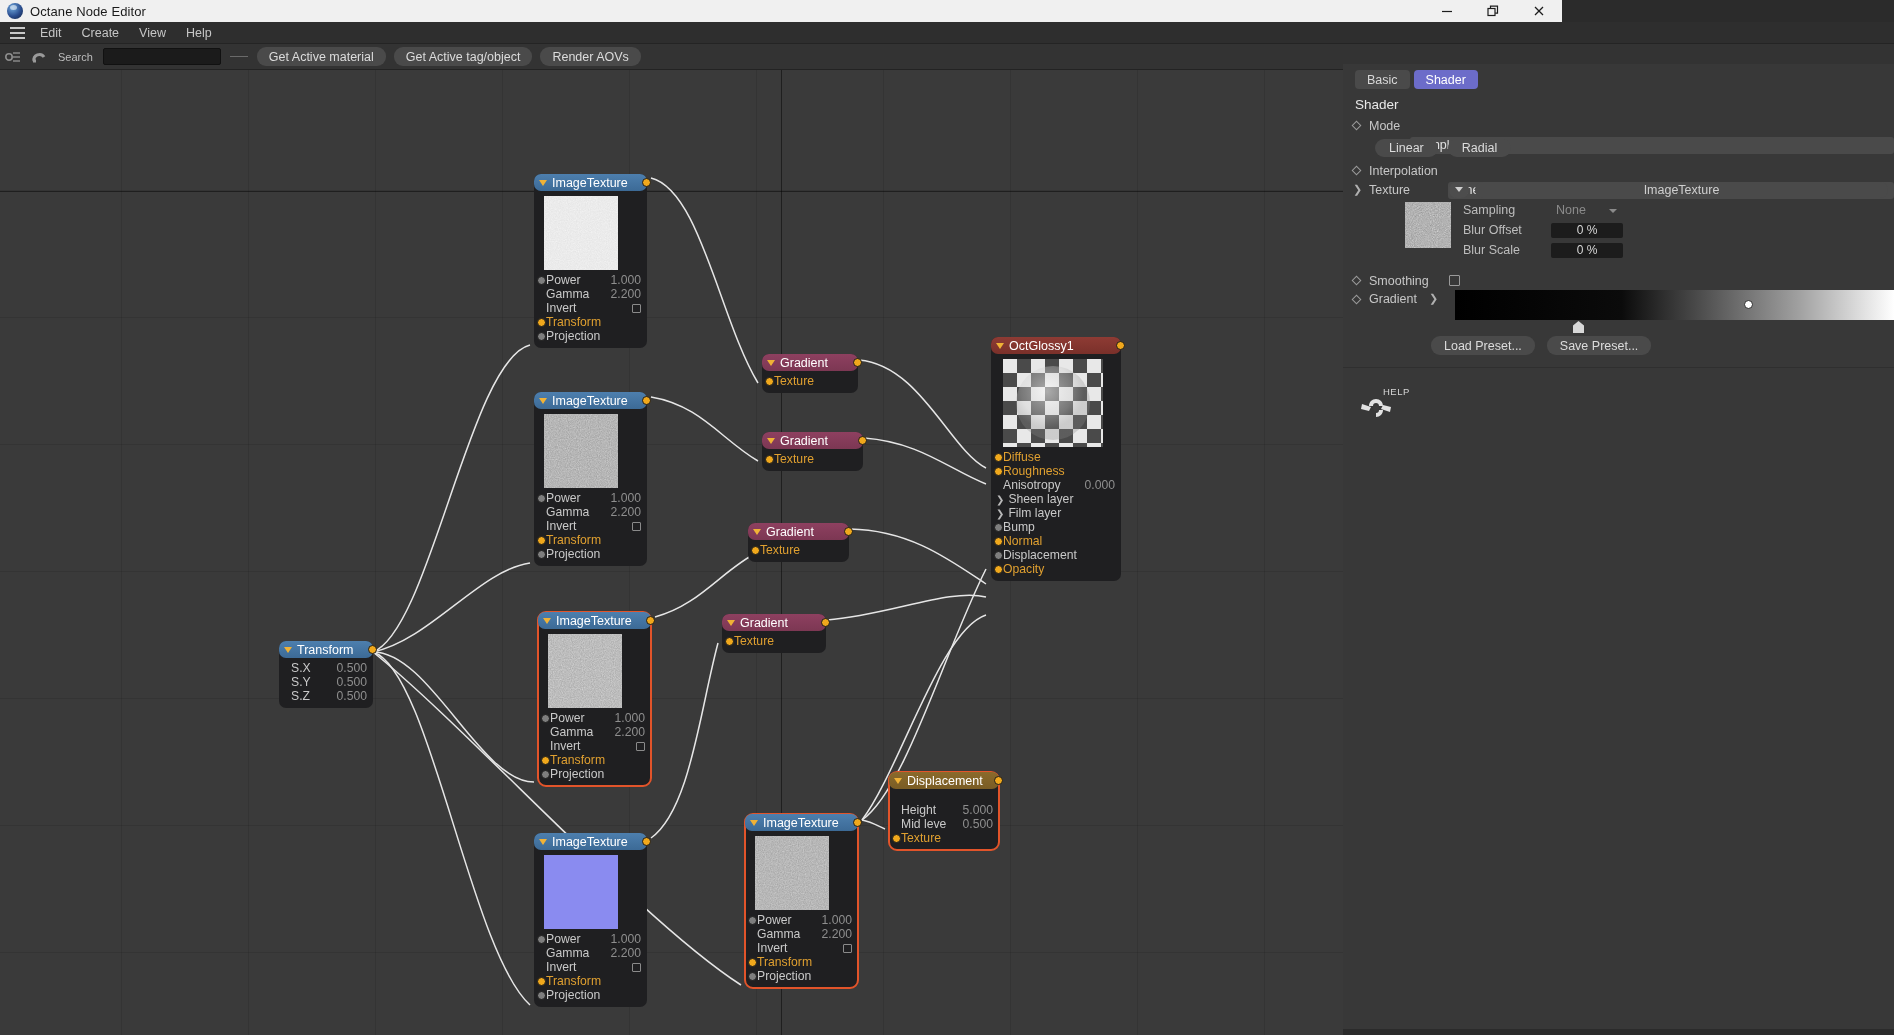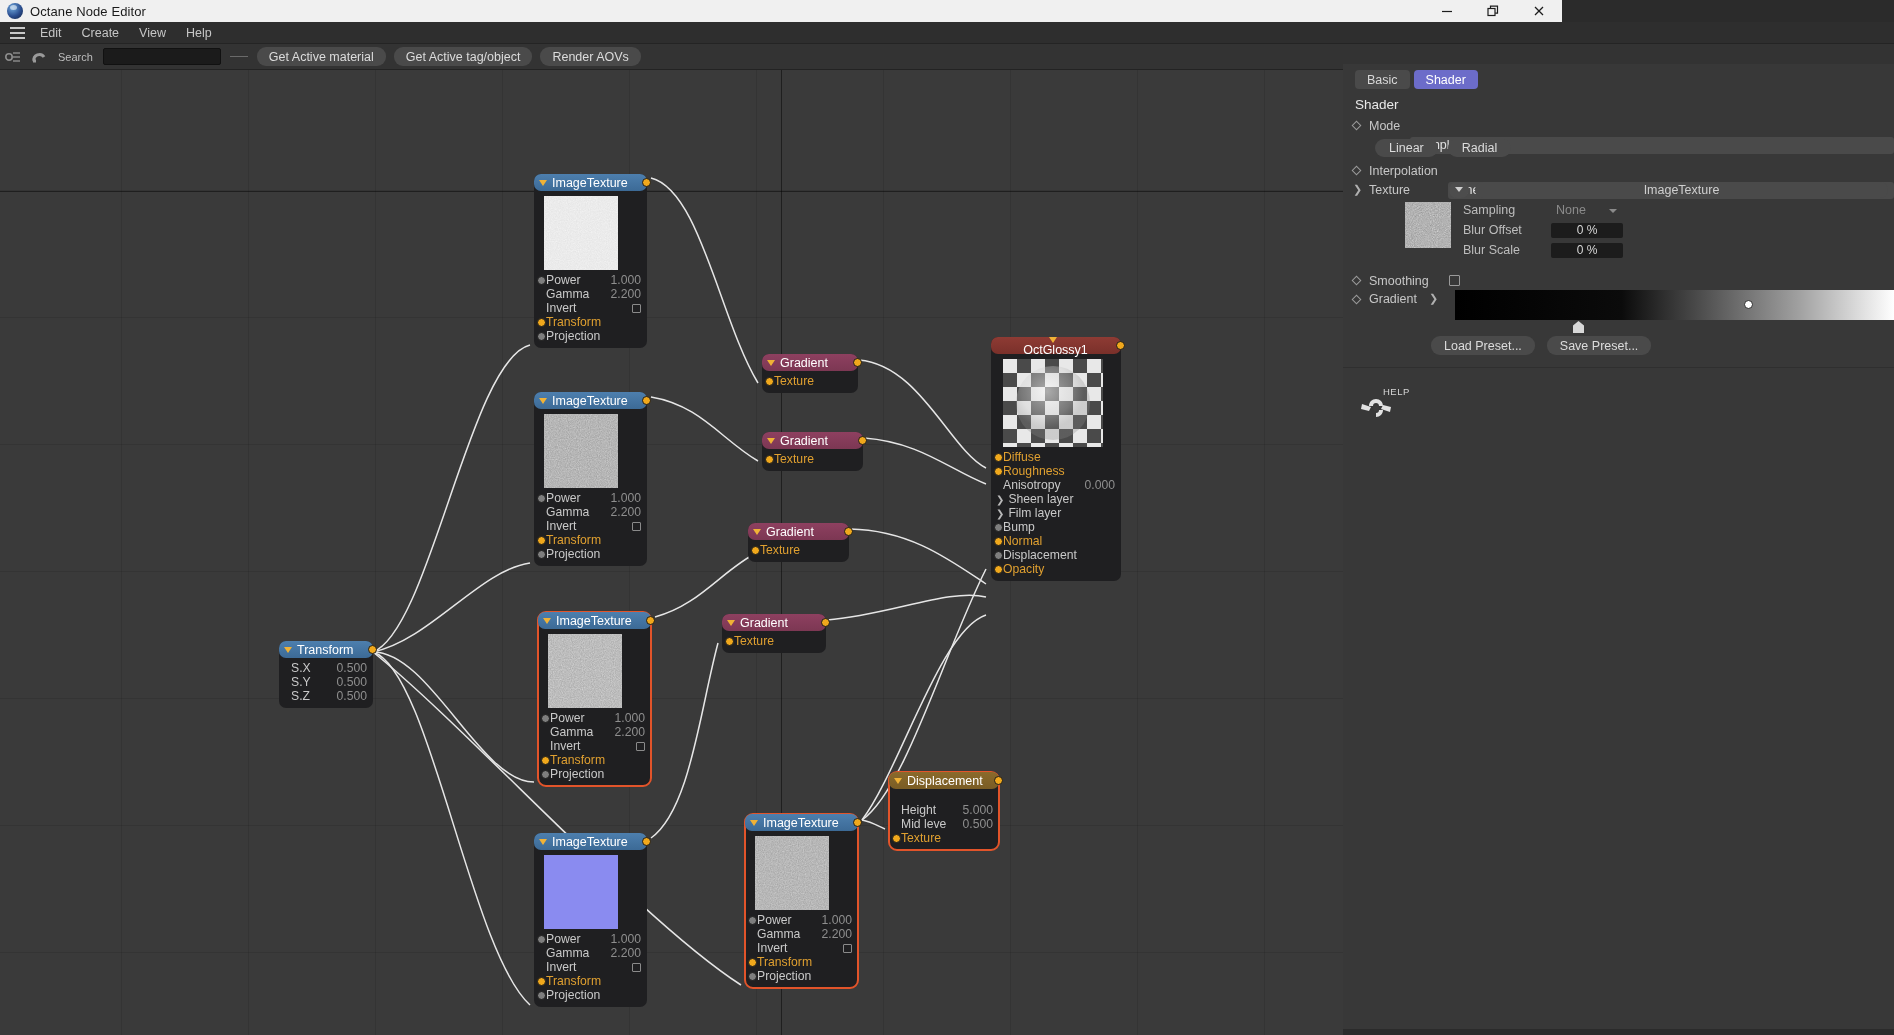--- a/index.html
+++ b/index.html
@@ -97,21 +97,21 @@
   .node {
     position: absolute; background: #1f1f21; border-radius: 7px;
     padding: 0 0 5px 0;
   }
   .node.sel { outline: 2px solid #e2542a; outline-offset: -1px; border-radius: 8px; }
   .node-head {
     height: 17px; border-radius: 7px; display: flex; align-items: center;
     padding: 0 6px 0 5px; font-size: 12.5px; color: #ffffff; position: relative;
   }
   .node-head.blue { background: linear-gradient(#4d7fae, #3c6a96); }
-  .node-head.red  { background: linear-gradient(#8e3b34, #7a302a); flex-direction: column; }
+  .node-head.red  { background: linear-gradient(#8e3b34, #7a302a); }
   .node-head.pink { background: linear-gradient(#8e4060, #7c3753); }
   .node-head.orange { background: linear-gradient(#8a6a2c, #7a5c24); }
   .node-head .caret {
     width: 0; height: 0; border-left: 4.5px solid transparent; border-right: 4.5px solid transparent;
     border-top: 6px solid #f0b236; margin-right: 5px;
   }
   .node-head .ttl { white-space: nowrap; }
   .port {
     position: absolute; width: 9px; height: 9px; border-radius: 50%;
     border: 1px solid #1b1b1b;

